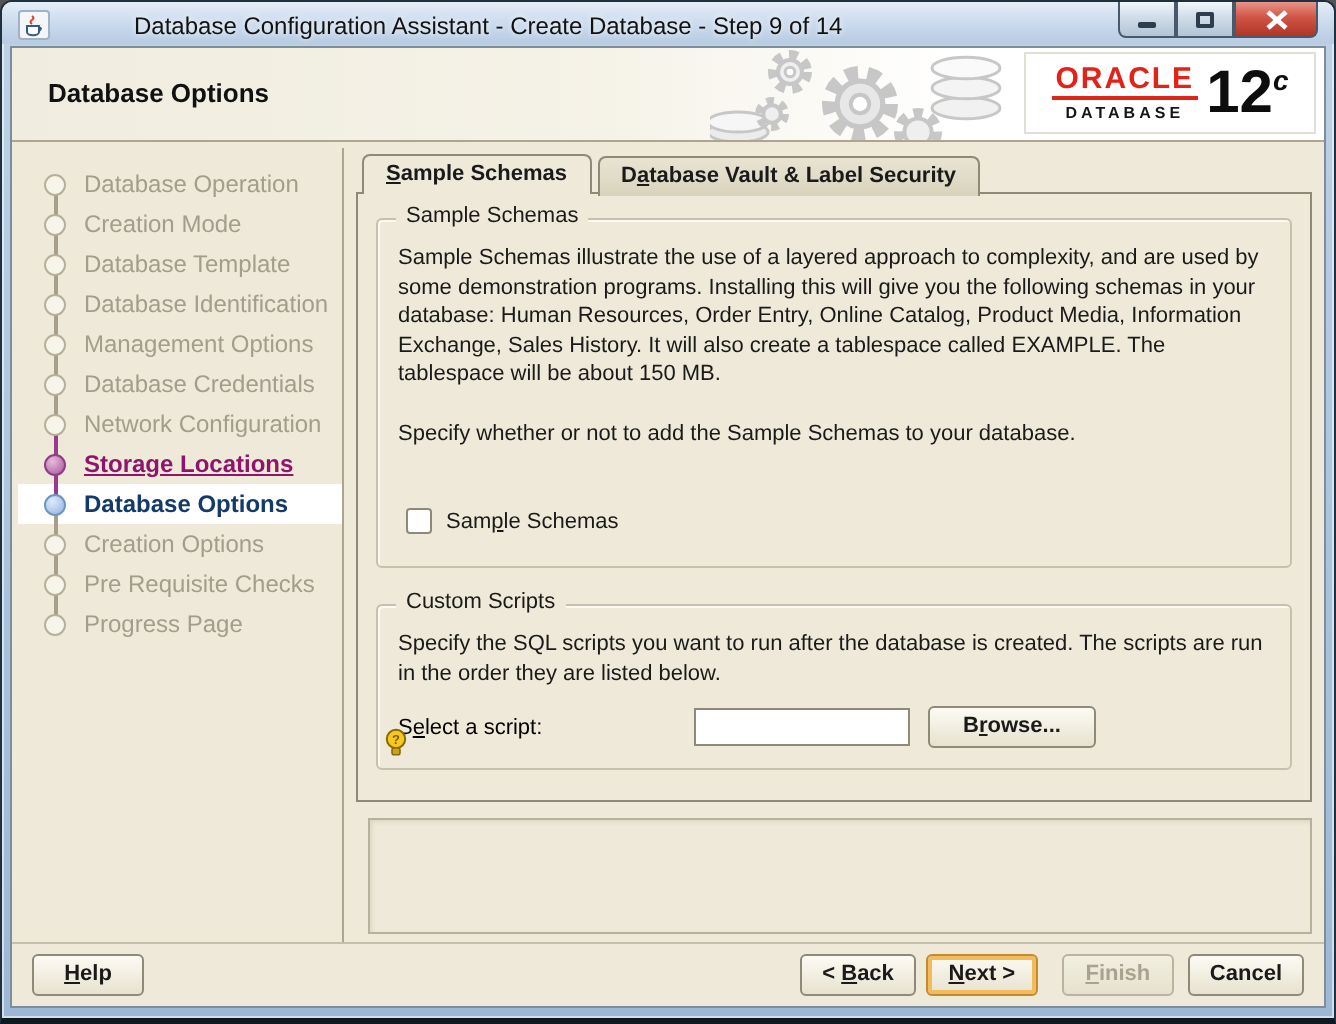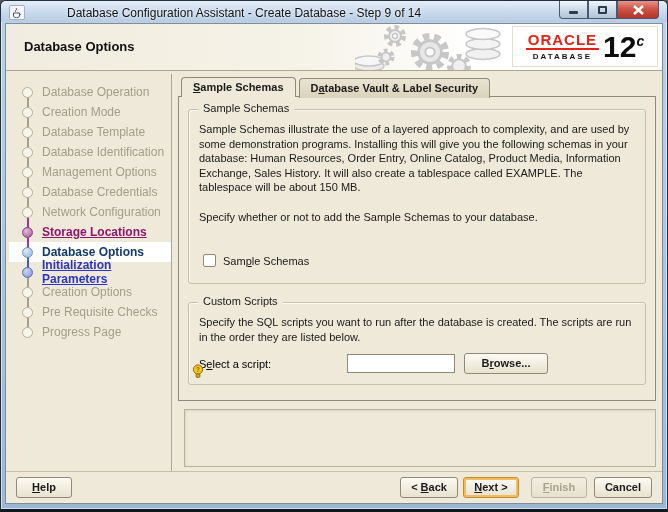--- a/index.html
+++ b/index.html
@@ -216,25 +216,20 @@
             <div class="step s-visited">
     <span class="conn" style="background: rgb(153, 58, 142);"></span>
     <span class="node"></span>
     <span class="step-label">Storage Locations</span>
   </div>
             <div class="step s-current">
     <span class="conn" style="background: rgb(153, 58, 142);"></span>
     <span class="node"></span>
     <span class="step-label">Database Options</span>
   </div>
-            <div class="step s-linked">
-    <span class="conn" style="background: rgb(59, 91, 214);"></span>
-    <span class="node"></span>
-    <span class="step-label">Initialization Parameters</span>
-  </div>
             <div class="step s-pending">
     <span class="conn" style="background: rgb(167, 159, 137);"></span>
     <span class="node"></span>
     <span class="step-label">Creation Options</span>
   </div>
             <div class="step s-pending">
     <span class="conn" style="background: rgb(167, 159, 137);"></span>
     <span class="node"></span>
     <span class="step-label">Pre Requisite Checks</span>
   </div>

